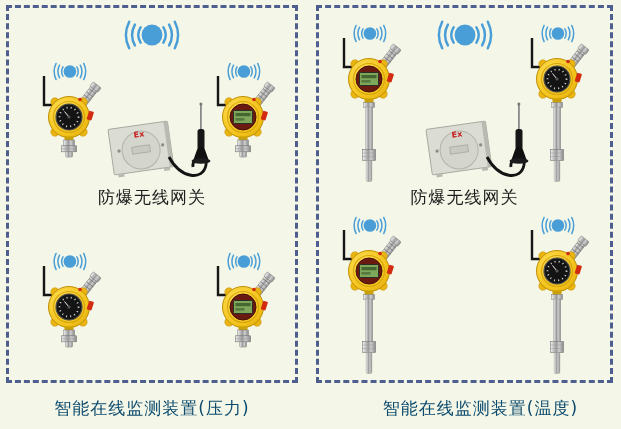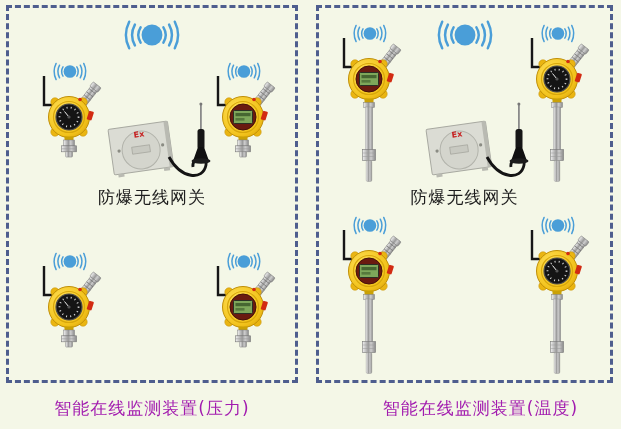--- a/index.html
+++ b/index.html
@@ -17,21 +17,21 @@
   .p-bl{left:22px;top:242px;height:100px;}
   .p-br{left:196px;top:242px;height:100px;}
   .t-tl{left:12px;top:14px;height:162px;}
   .t-tr{left:200px;top:14px;height:162px;}
   .t-bl{left:12px;top:206px;height:162px;}
   .t-br{left:200px;top:206px;height:162px;}
   .gateway{position:absolute;left:92px;top:93px;width:120px;height:85px;}
   .panel-right .gateway{left:100px;}
   .gw-label{position:absolute;top:178px;left:50%;transform:translateX(-50%);white-space:nowrap;
             font-size:17px;color:#1e1e1e;letter-spacing:1px;}
-  .caption{position:absolute;top:397px;font-size:17px;color:#a21caf;text-align:center;letter-spacing:1px;}
+  .caption{position:absolute;top:397px;font-size:17px;color:#0c4a6e;text-align:center;letter-spacing:1px;}
   .caption-left{left:6px;width:292px;}
   .caption-right{left:332px;width:297px;}
   svg{display:block;}
 </style>
 </head>
 <body>
 
 <svg width="0" height="0" style="position:absolute" aria-hidden="true">
   <defs>
     <linearGradient id="gChrome" x1="0" y1="0" x2="1" y2="0">

